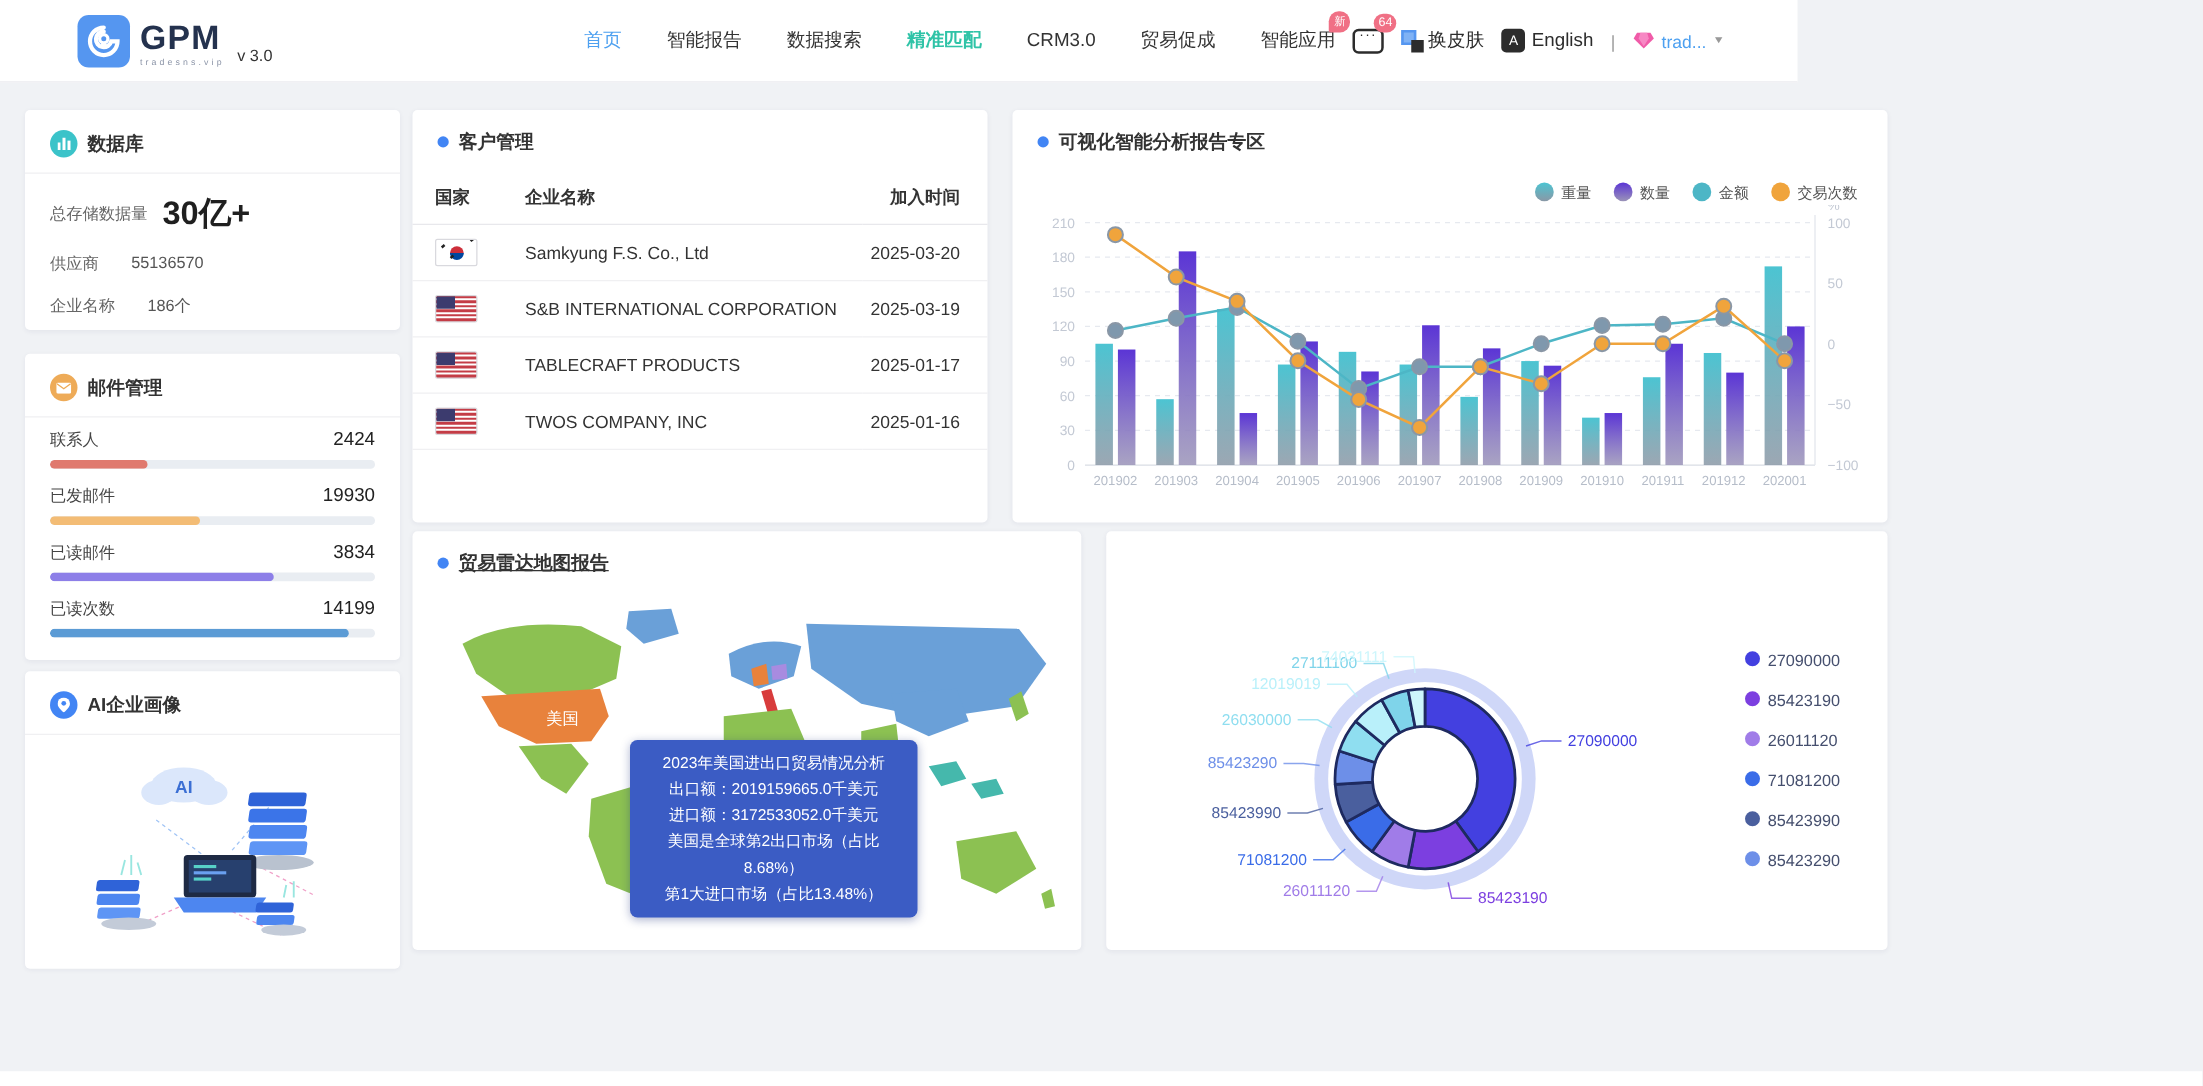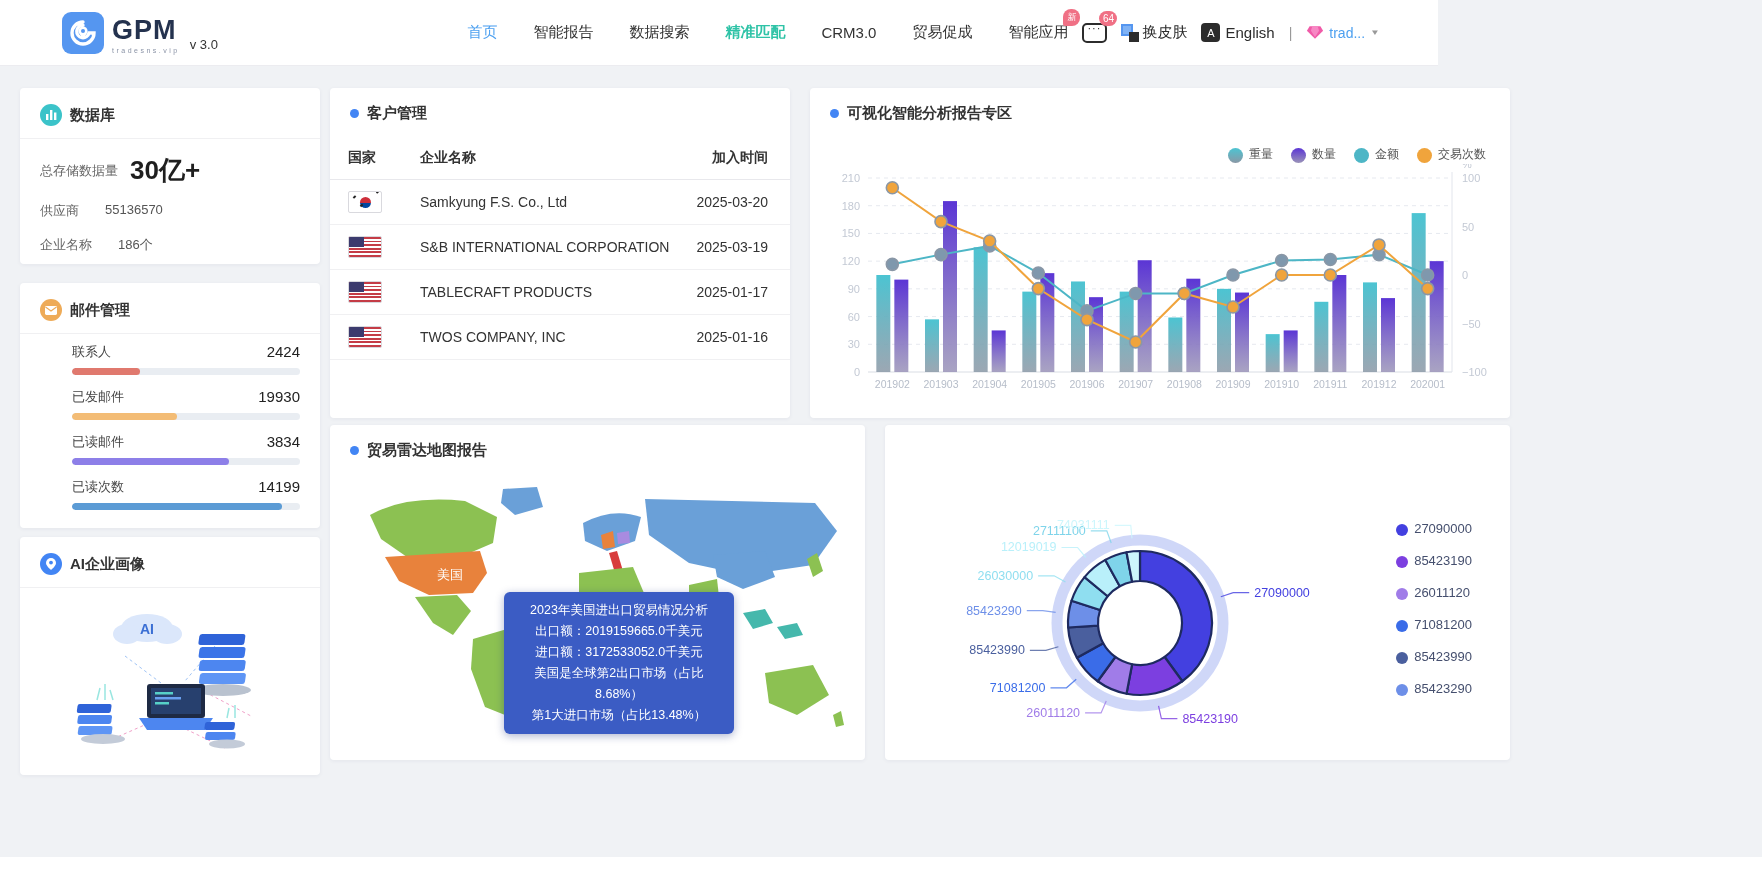--- a/index.html
+++ b/index.html
@@ -53,21 +53,21 @@
   
   .icon-circle { width:22px; height:22px; border-radius:50%; display:flex; align-items:center; justify-content:center; flex:0 0 auto; }
   .db-card   { left:20px; top:88px;  width:300px; height:176px; }
   .mail-card { left:20px; top:283px; width:300px; height:245px; }
   .ai-card   { left:20px; top:537px; width:300px; height:238px; }
   .db-total { display:flex; align-items:center; gap:12px; padding:14px 20px 6px; }
   .db-total-label { font-size:13px; color:#666; }
   .db-total-value { font-size:26px; font-weight:bold; color:#1f1f1f; }
   .db-row { display:flex; padding:8px 20px; font-size:13px; color:#666; }
   .db-row .v { margin-left:26px; color:#555; }
-  .mail-item { padding:9px 20px 4px;margin-left:32px; }
+  .mail-item { padding:9px 20px 4px; }
   .mail-top { display:flex; justify-content:space-between; font-size:13px; color:#444; }
   .mail-top .mail-val { font-size:15px; color:#222; }
   .track { height:7px; background:#e9edf2; border-radius:4px; margin-top:7px; overflow:hidden; }
   .fill { height:100%; border-radius:4px; }
   .ai-illustration { display:flex; justify-content:center; padding-top:8px; }
 
   
   .cust-card { left:330px; top:88px; width:460px; height:330px; }
   .cust-table { width:100%; border-collapse:collapse; margin-top:4px; }
   .cust-table th { font-size:14px; color:#333; text-align:left; padding:10px 0 12px; border-bottom:1px solid #e8e8ec; }
@@ -79,25 +79,25 @@
   .flag[data-flag="us"] { background:repeating-linear-gradient(180deg,#c43c46 0 1.8px,#fff 1.8px 3.6px); }
   .flag[data-flag="us"]:before { content:""; position:absolute; left:0; top:0; width:15px; height:10px; background:#3c3b6e; }
   .flag[data-flag="kr"]:before { content:""; position:absolute; left:11px; top:5px; width:11px; height:11px; border-radius:50%;
                                  background:linear-gradient(180deg,#cd2e3a 50%,#0047a0 50%); }
   .flag[data-flag="kr"]:after { content:""; position:absolute; left:4px; top:4px; width:3px; height:2px; background:#222;
       box-shadow:21px 0 #222, 0 11px #222, 21px 11px #222; transform:rotate(-40deg); }
 
   
   .combo-card { left:810px; top:88px; width:700px; height:330px; }
   .combo-legend { position:absolute; right:24px; top:58px; display:flex; gap:18px; align-items:center; }
-  .legend-item { display:flex; align-items:flex-end; gap:6px; font-size:12px; color:#555; }
+  .legend-item { display:flex; align-items:flex-start; gap:6px; font-size:12px; color:#555; }
   .legend-dot { width:15px; height:15px; border-radius:50%; }
 
   
-  .map-card { left:330px; top:425px; width:535px; height:335px; }
+  .map-card { left:330px; top:425px; width:535px; height:335px;text-decoration:underline; }
   .map-tooltip { position:absolute; left:174px; top:167px; width:230px; background:#3b5cc4; border-radius:6px;
                  color:#fff; font-size:12.5px; line-height:21px; text-align:center; padding:8px 8px; z-index:3;
                  box-shadow:0 2px 8px rgba(20,40,120,.35); }
 
   
   .donut-card { left:885px; top:425px; width:625px; height:335px; }
   .donut-legend { position:absolute; right:38px; top:96px; }
   .donut-legend .legend-item { margin-bottom:17px; font-size:13px; color:#454f6e; }
   .donut-legend .legend-dot { width:12px; height:12px; }
 

